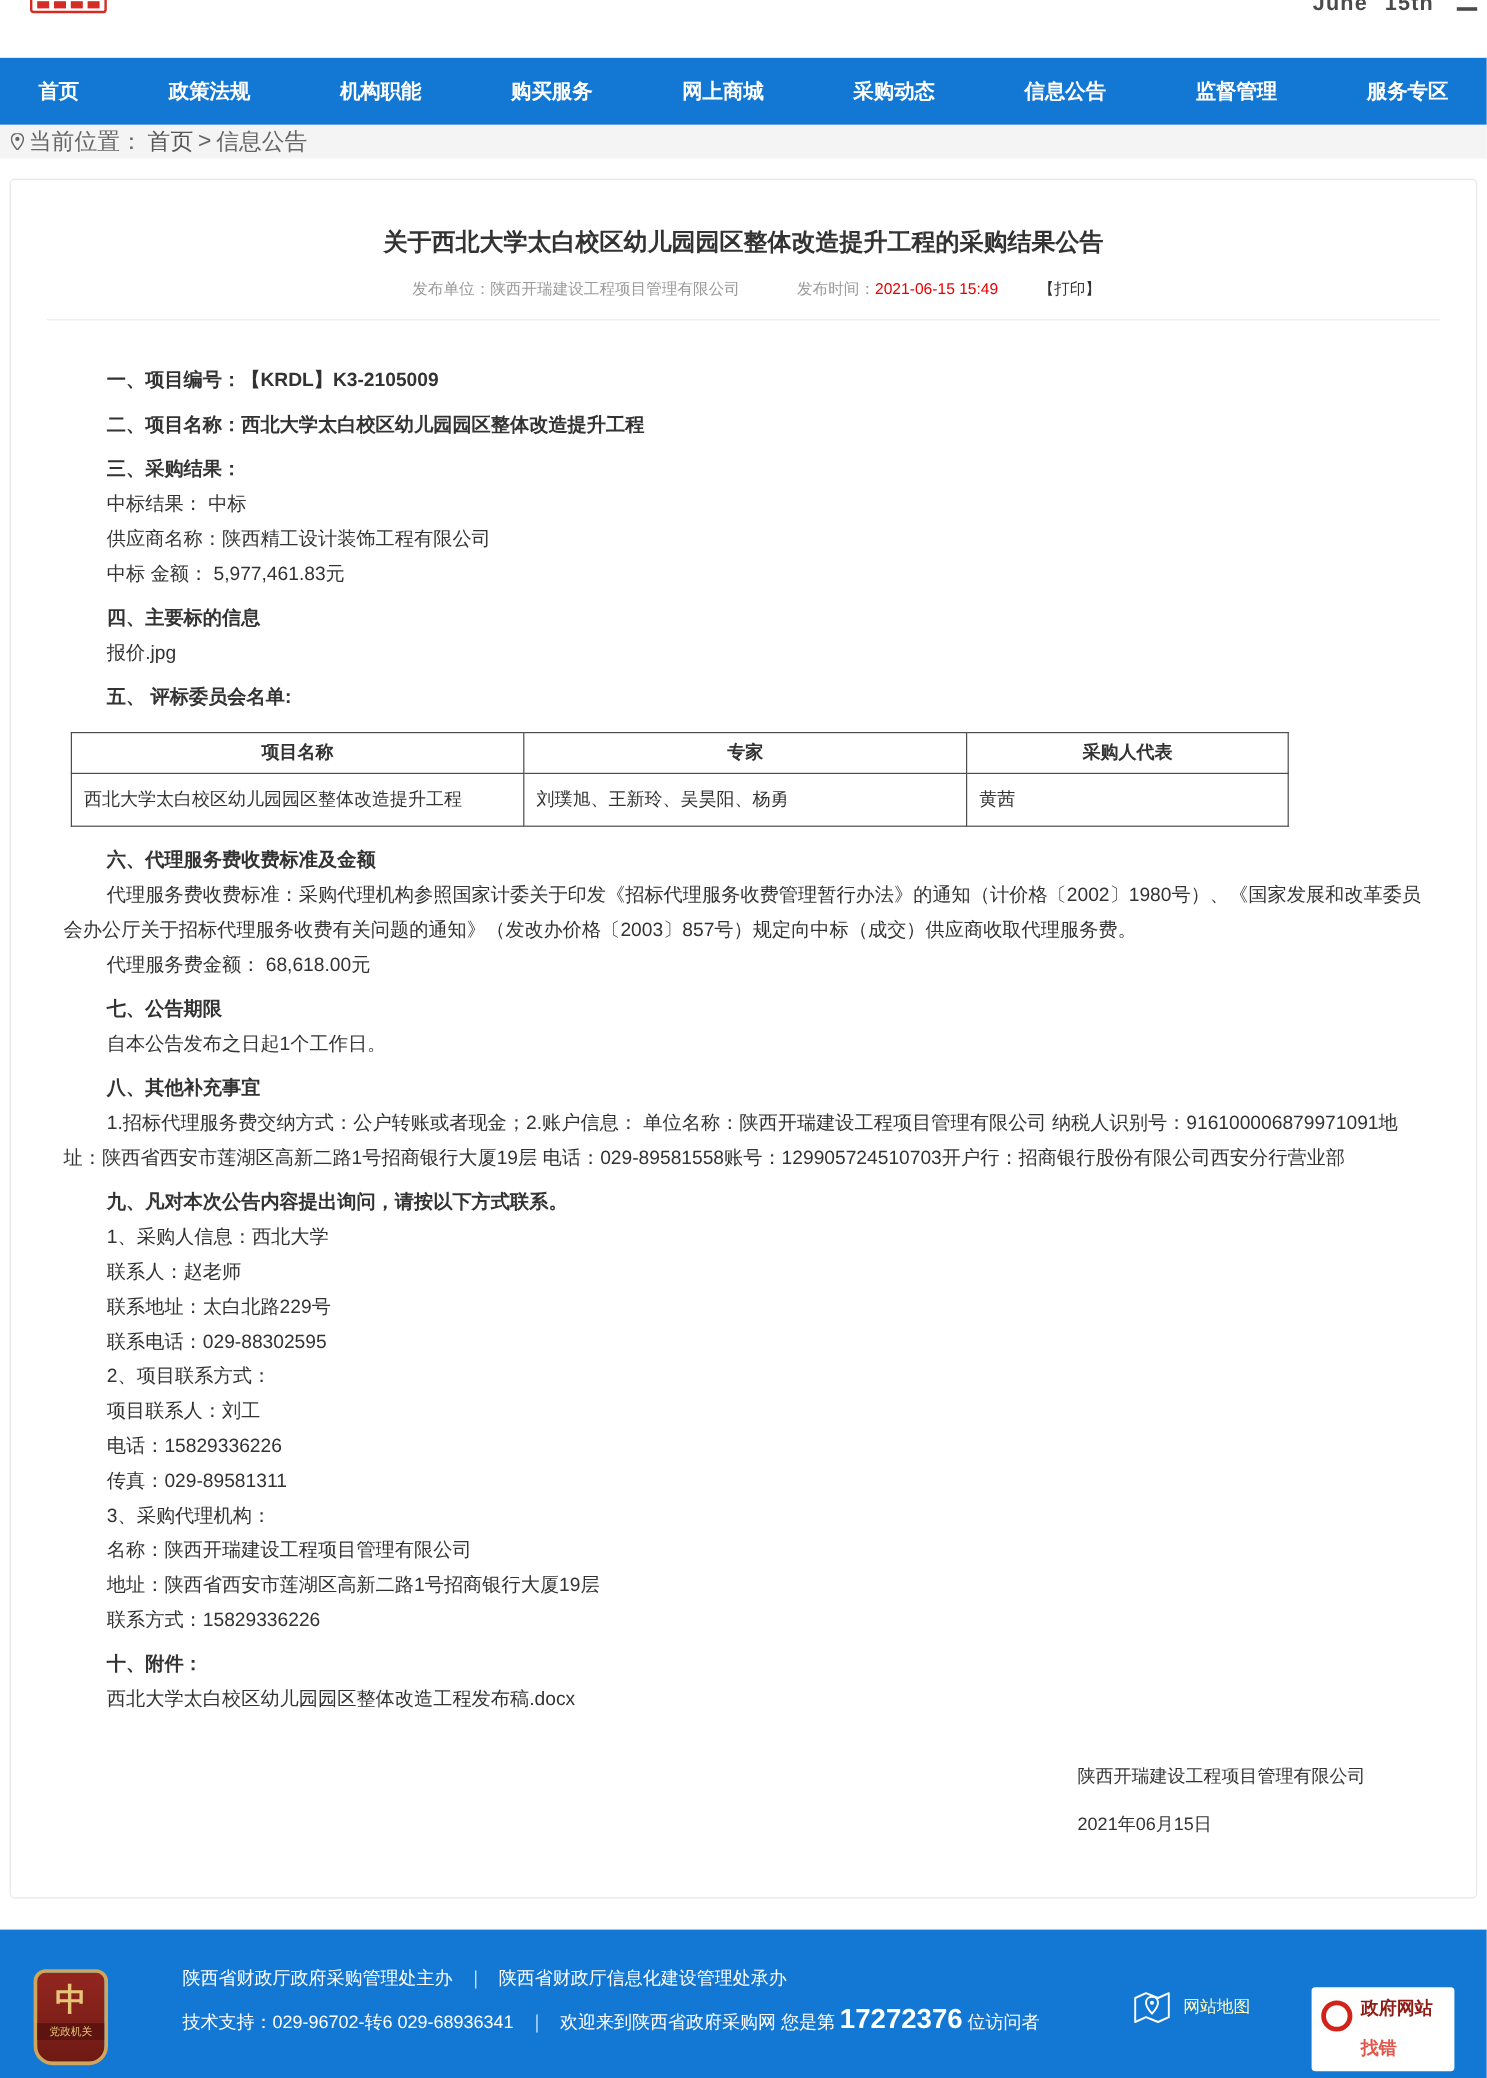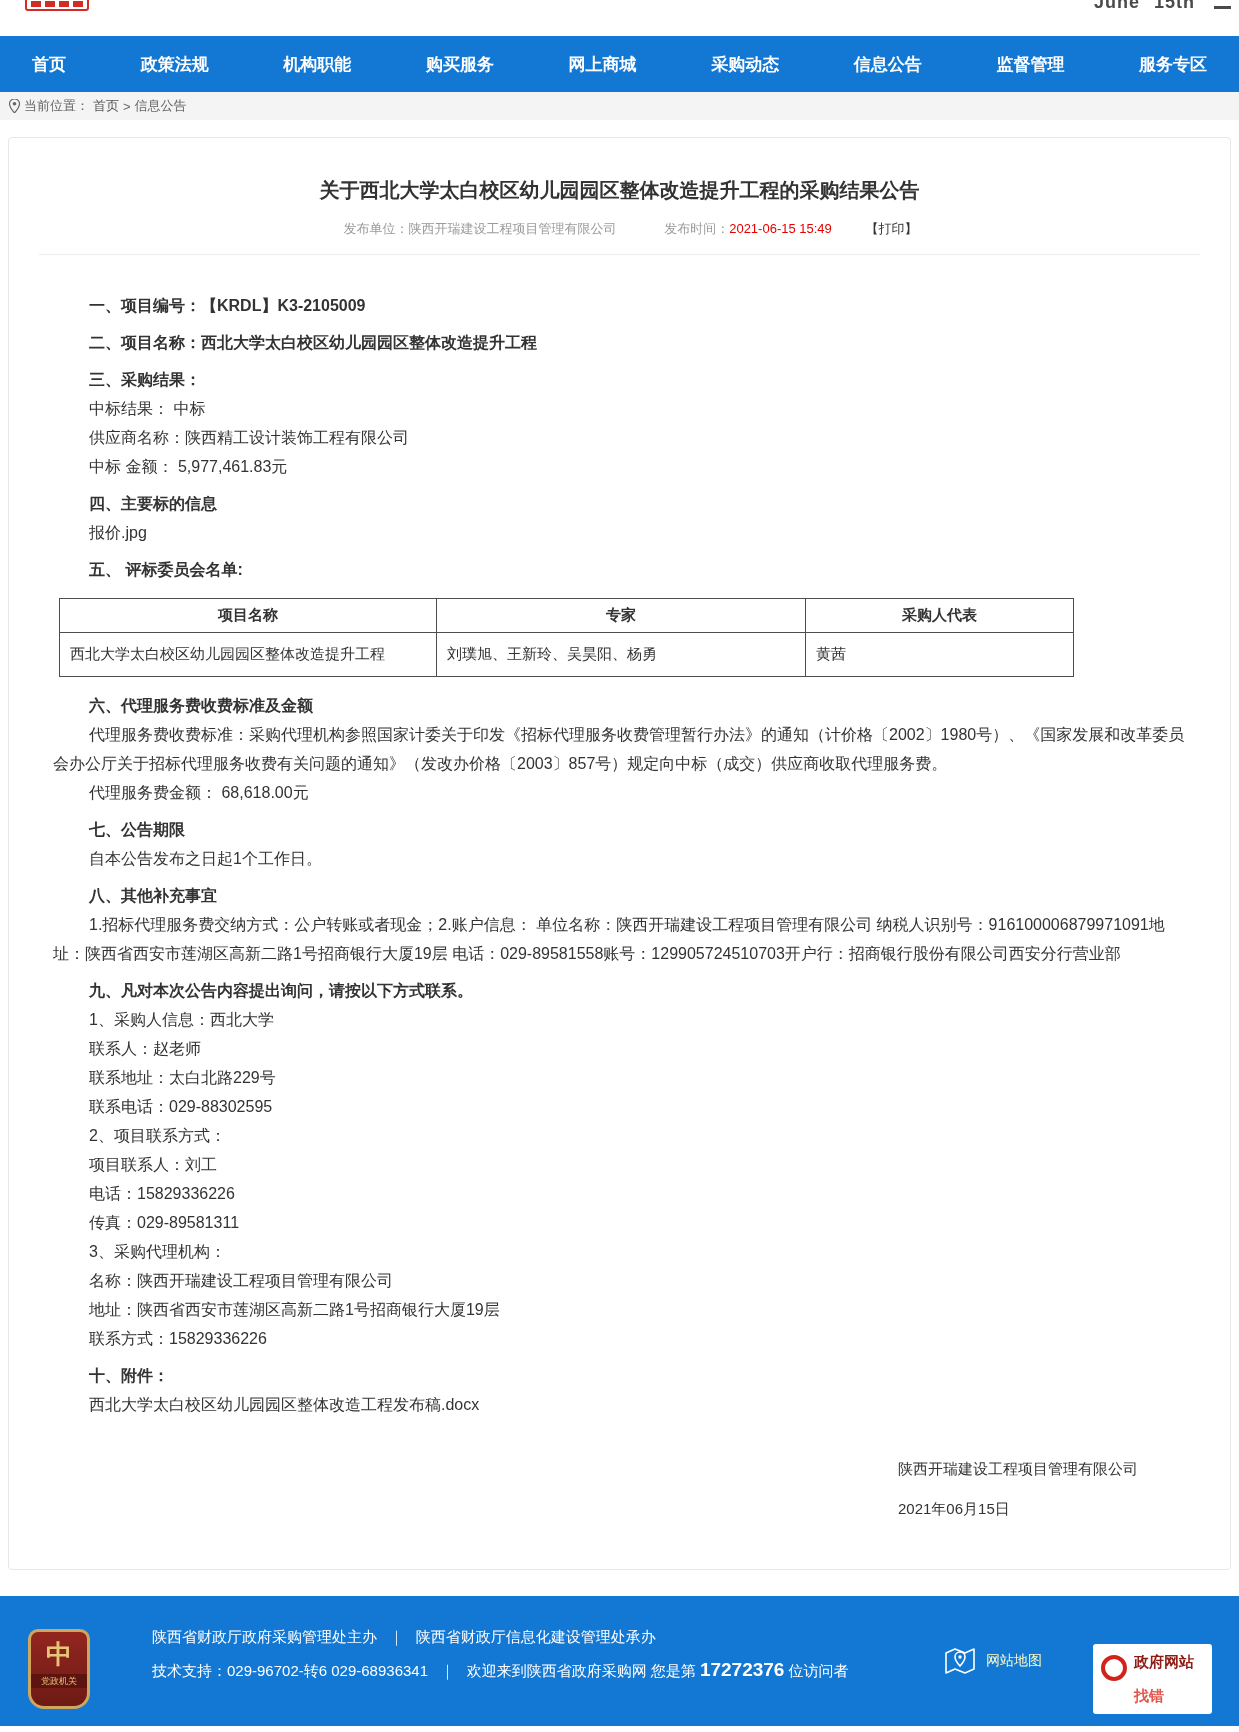--- a/index.html
+++ b/index.html
@@ -2,42 +2,42 @@
 <html><head>
 <meta charset="utf-8">
 <style>
   * { box-sizing: border-box; }
   html,body { margin:0; padding:0; }
   body {
     width:1239px; height:1732px; overflow:hidden; background:#fff;
     font-family:"Liberation Sans","DejaVu Sans",sans-serif; color:#333;
   }
   
-  .topbar { position:relative; height:36px; background:#fff; overflow:hidden; }
+  .topbar { position:relative; height:48px; background:#fff; overflow:hidden; }
   .logo-frag {
     position:absolute; left:25px; top:-4px; width:64px; height:15px;
     border:2px solid #d42b24; border-radius:3px; display:flex; gap:4px;
     align-items:flex-end; padding:2px 4px;
   }
   .logo-frag i { display:block; width:11px; height:6px; background:#d42b24; }
   .date-label {
     position:absolute; right:44px; top:-8px; font-size:18px; font-weight:bold;
     color:#4a4a4a; word-spacing:8px; letter-spacing:1px;
   }
   .menu-dash { position:absolute; right:8px; top:6px; width:17px; height:3px; background:#4a4a4a; }
   
   .navbar {
     height:56px; background:#1377d4; display:flex; align-items:center;
     justify-content:space-between; padding:0 32px;
   }
   .nav-item { color:#fff; font-size:17px; font-weight:bold; cursor:pointer; white-space:nowrap; }
   
   .breadcrumb {
     height:28px; background:#f4f4f4; display:flex; align-items:center;
-    padding:0 9px; font-size:13px; color:#666; gap:4px;
+    padding:0 9px; font-size:19px; color:#666; gap:4px;
   }
   .breadcrumb .crumb-home { color:#555; cursor:pointer; }
   .pin-icon { width:11px; height:14px; display:inline-block; }
   
   .card {
     margin:17px 8px 0; background:#fff; border:1px solid #e7e7e7;
     border-radius:4px; padding:38px 12px 40px;
   }
   .art-title { text-align:center; font-size:20px; font-weight:bold; color:#333; line-height:28px; }
   .art-meta { margin-top:16px; text-align:center; font-size:13px; color:#9a9a9a; line-height:18px; }
@@ -71,21 +71,21 @@
     margin-top:8px; font-family:"Liberation Serif","DejaVu Serif",serif;
     font-size:26px; color:#e8c478; font-weight:bold; line-height:30px;
   }
   .emblem-band {
     margin-top:4px; background:#5d130f; color:#e8c478; font-size:9px; line-height:14px;
   }
   .f-text { position:absolute; left:152px; top:32px; color:#fff; }
   .f-line { font-size:15px; line-height:18px; white-space:nowrap; }
   .f-line + .f-line { margin-top:15px; }
   .f-sep { margin:0 12px; opacity:.9; }
-  .visitor { font-size:19px; font-weight:bold; margin:0 4px; }
+  .visitor { font-size:23px; font-weight:bold; margin:0 4px; }
   .sitemap {
     position:absolute; left:943px; top:48px; display:flex; align-items:center;
     gap:9px; color:#fef9c3; font-size:14px; cursor:pointer;
   }
   .badge {
     position:absolute; left:1093px; top:48px; width:119px; height:70px;
     background:#fff; border-radius:3px; padding:8px 6px 0 8px;
     display:flex; gap:7px; cursor:pointer; overflow:hidden;
   }
   .badge-logo {

